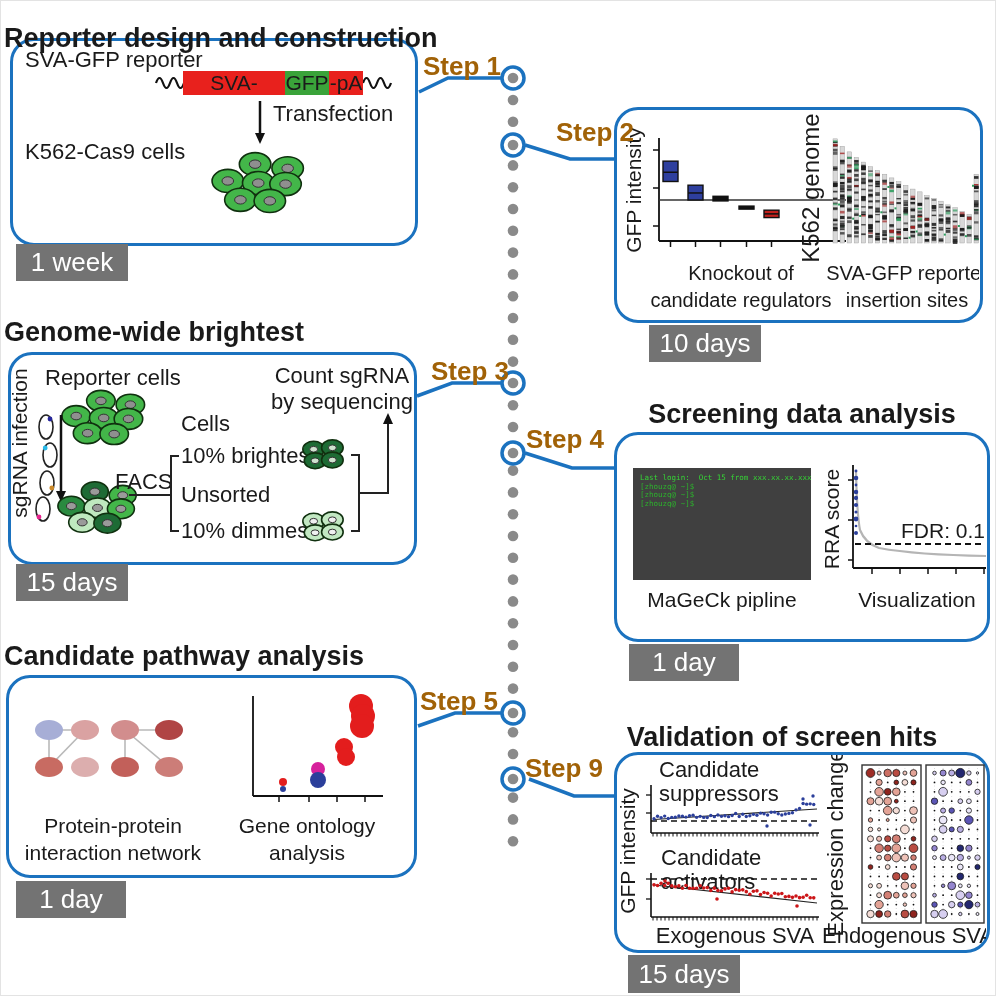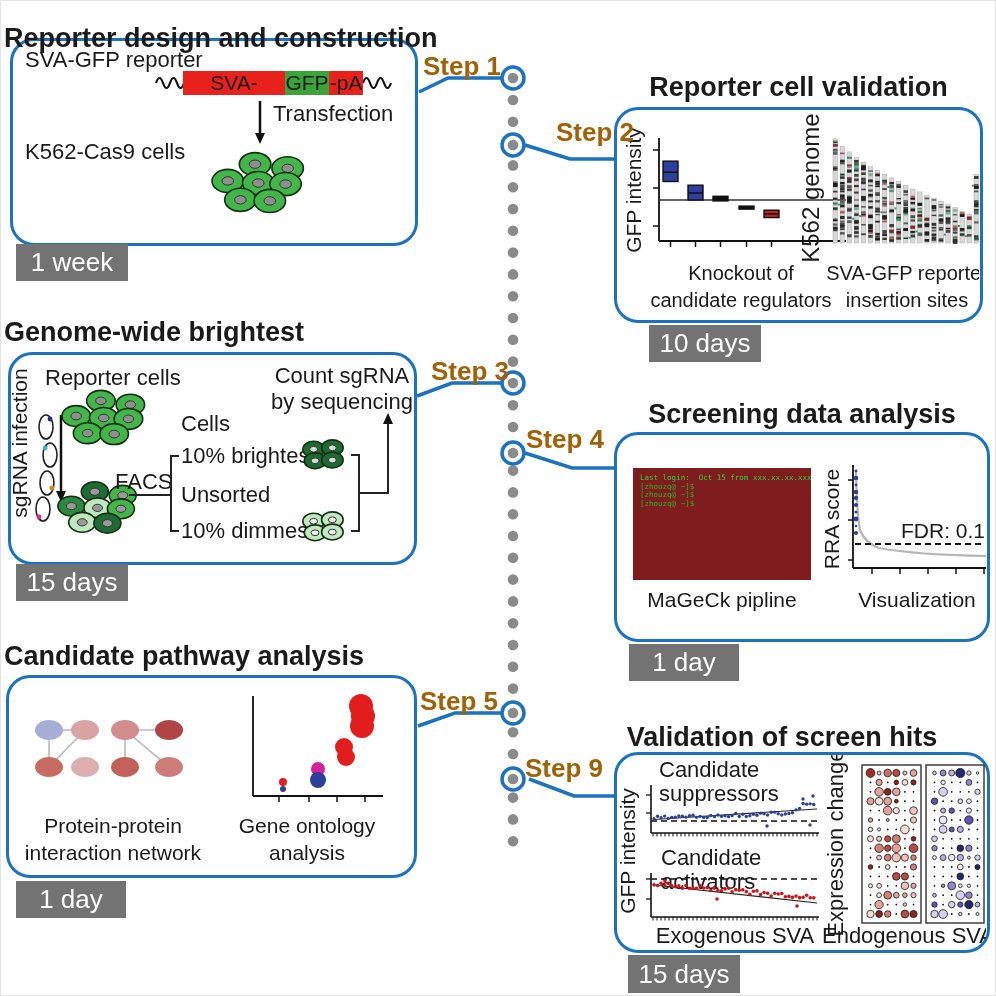--- a/index.html
+++ b/index.html
@@ -6,21 +6,21 @@
   .canvas{position:relative;width:996px;height:996px;background:#fff;overflow:hidden;
           font-family:"Liberation Sans",sans-serif;box-shadow:inset 0 0 0 1px #e3e3e3;}
   .underlay{position:absolute;left:0;top:0;z-index:0;}
   .sec-title{position:absolute;font-size:27px;font-weight:bold;color:#1a1a1a;white-space:nowrap;z-index:3;}
   .sec-title.center{text-align:center;white-space:normal;}
   .step{position:absolute;font-size:26px;font-weight:bold;color:#a16207;white-space:nowrap;z-index:3;}
   .box{position:absolute;background:#fff;border:3.5px solid #1b72bf;border-radius:24px;box-sizing:border-box;z-index:1;}
   .box > svg{position:absolute;left:0;top:0;}
   .badge{position:absolute;background:#737373;color:#fff;font-size:26px;display:flex;align-items:center;
          justify-content:center;z-index:2;}
-  .term{position:absolute;left:16px;top:33px;width:178px;height:112px;background:#7f1d1d;
+  .term{position:absolute;left:16px;top:33px;width:178px;height:112px;background:#404040;
         padding:6px 8px 0 7px;box-sizing:border-box;z-index:2;}
   .term div{font-family:"DejaVu Sans Mono",monospace;font-size:7.5px;line-height:8.6px;color:#2cb32c;white-space:pre;}
   .term div.first{color:#35d435;}
   svg text{font-family:"Liberation Sans",sans-serif;fill:#1a1a1a;}
 </style>
 </head>
 <body>
 
 <div class="canvas">
 
@@ -107,21 +107,20 @@
           <ellipse cx="227.4" cy="158.85" rx="15.75" ry="11.55" fill="#43b649" stroke="#10300f" stroke-width="1.6"></ellipse>
           <ellipse cx="227.4" cy="158.85" rx="5.775" ry="4.2" fill="#8f8f8f" stroke="#333" stroke-width="1"></ellipse>
           <ellipse cx="256.8" cy="159.9" rx="15.75" ry="11.55" fill="#43b649" stroke="#10300f" stroke-width="1.6"></ellipse>
           <ellipse cx="256.8" cy="159.9" rx="5.775" ry="4.2" fill="#8f8f8f" stroke="#333" stroke-width="1"></ellipse>
         </g>
     </svg>
   </div>
   <div class="badge" style="left:16px;top:244px;width:112px;height:37px;">1 week</div>
   <div class="step" style="left:423px;top:51px;">Step 1</div>
 
-  <div class="sec-title center" style="left:614px;top:72px;width:369px;">Reporter cell validation</div>
   <div class="box" style="left:614px;top:107px;width:369px;height:216px;">
     <svg width="362" height="209" viewBox="0 0 362 209">
       <text x="24" y="80" font-size="21" text-anchor="middle" transform="rotate(-90 24 80)">GFP intensity</text>
       <line x1="42" y1="28" x2="42" y2="131" stroke="#111" stroke-width="1.8"></line>
       <line x1="42" y1="131" x2="229" y2="131" stroke="#111" stroke-width="1.8"></line>
       <line x1="42" y1="90" x2="229" y2="90" stroke="#333" stroke-width="1.4"></line>
       <g id="g-ko">
           <rect x="46" y="51.15" width="15" height="20.35" fill="#2e3f9e" stroke="#111" stroke-width="1.4"></rect>
           <line x1="46" y1="62.25" x2="61" y2="62.25" stroke="#111" stroke-width="1.5"></line>
           <line x1="53.5" y1="131" x2="53.5" y2="137" stroke="#111" stroke-width="1.5"></line>

